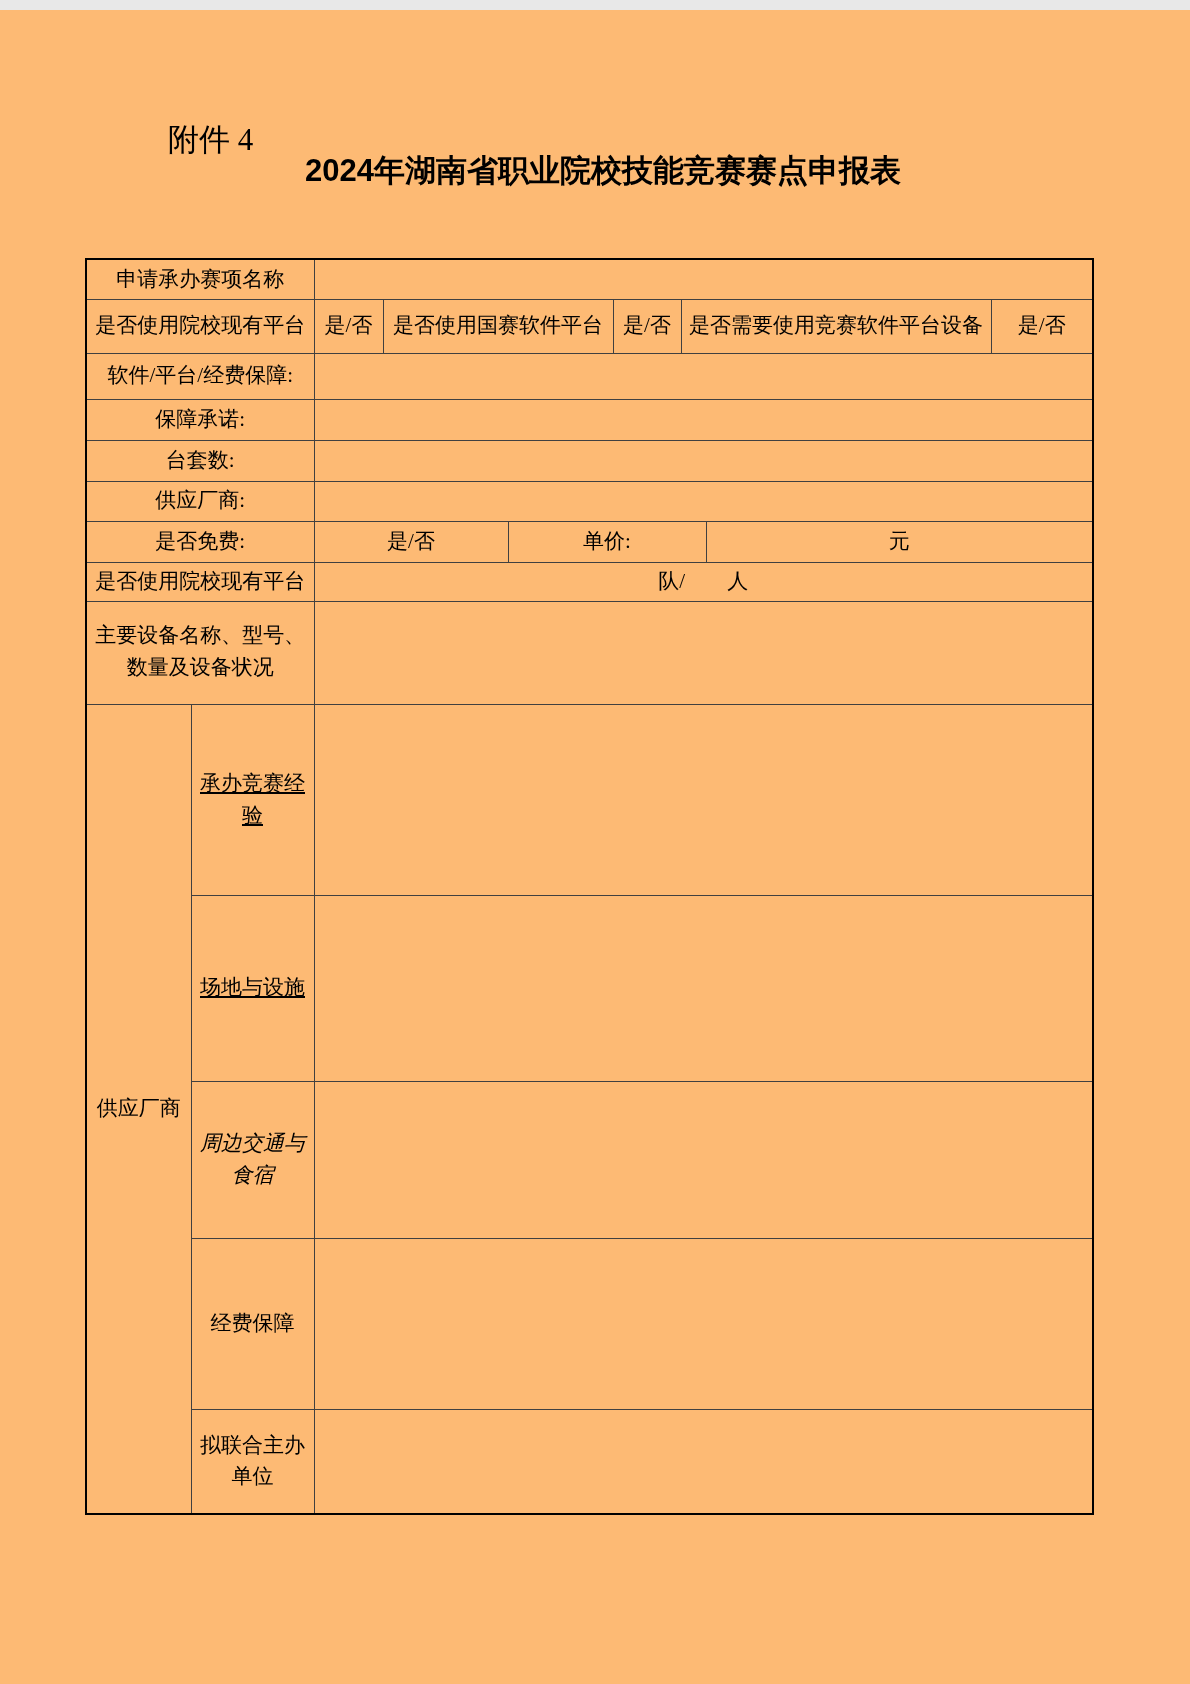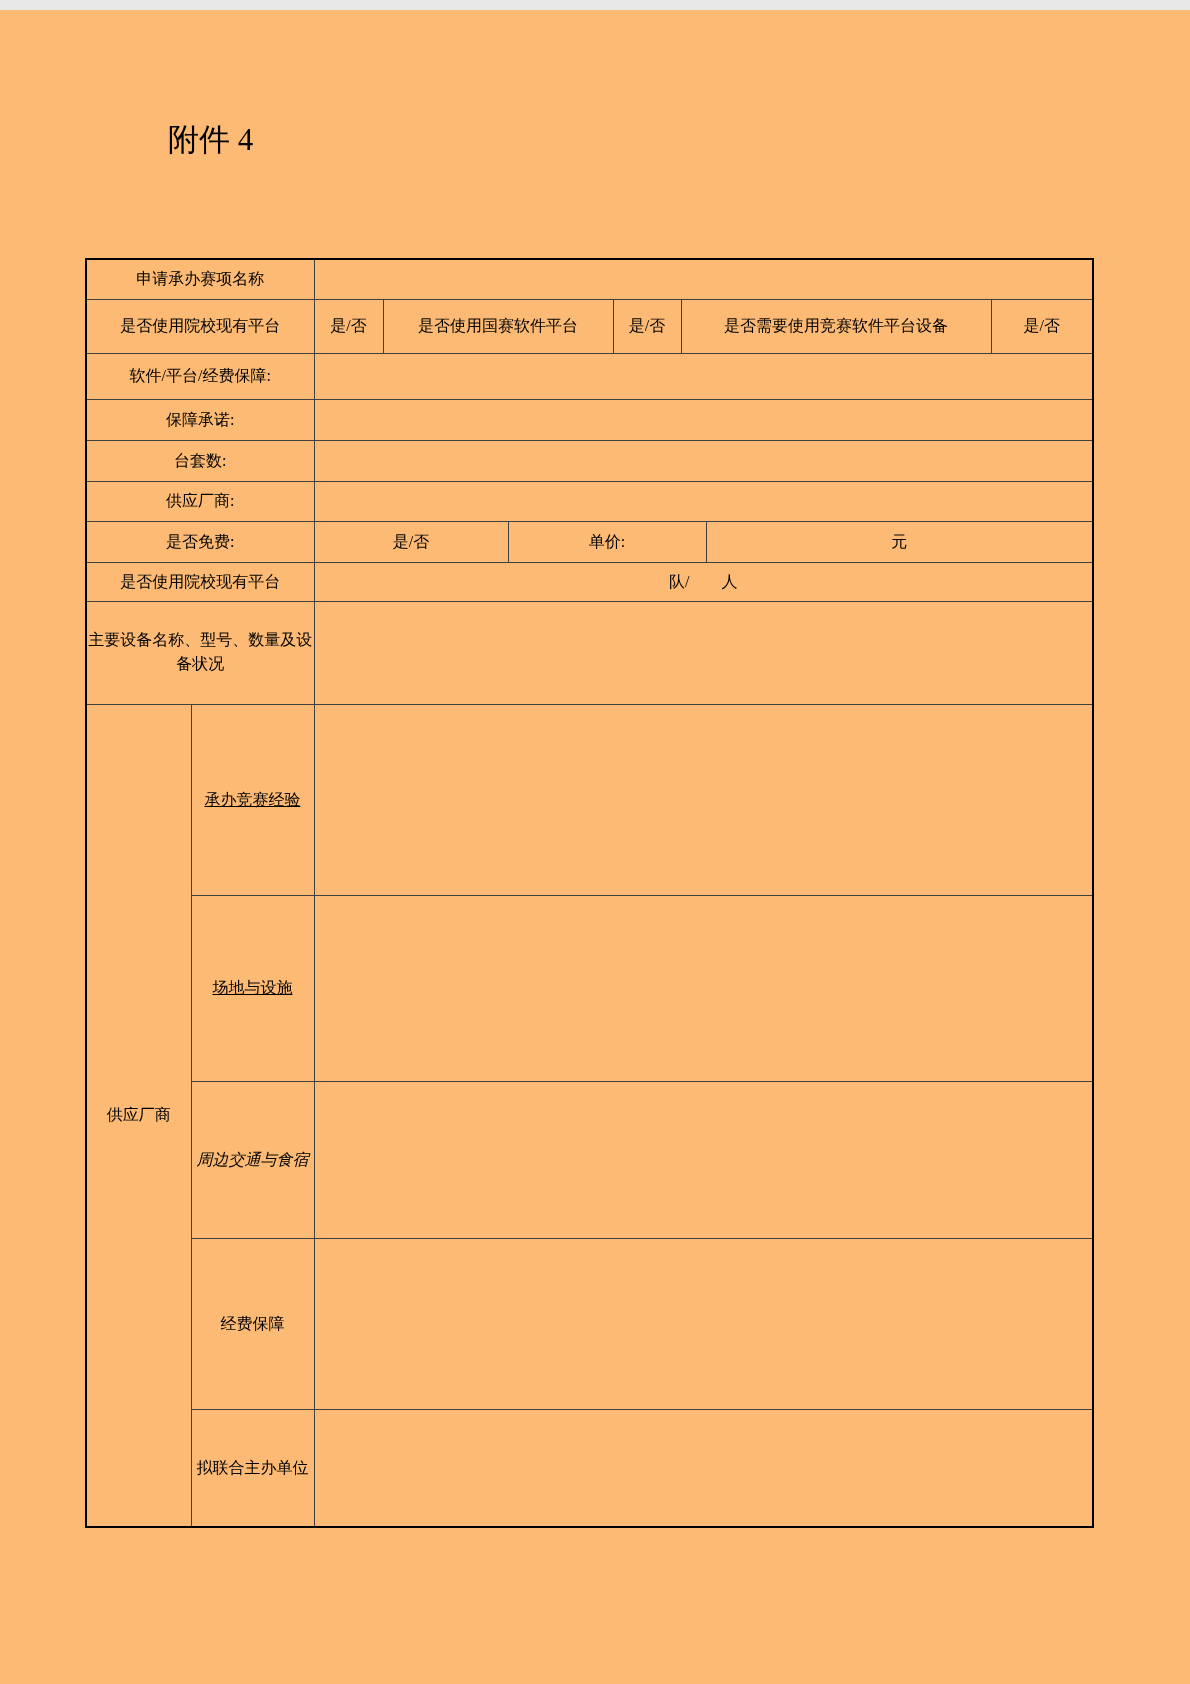--- a/index.html
+++ b/index.html
@@ -14,21 +14,21 @@
   }
   .title {
     position:absolute; left:0; top:140px; width:100%;
     box-sizing:border-box; padding-left:16px;
     text-align:center; font-size:31px; font-weight:bold;
     font-family:"Liberation Sans","DejaVu Sans",sans-serif;
   }
   table.form {
     position:absolute; left:85px; top:248px;
     border-collapse:collapse; table-layout:fixed;
-    font-size:16px; border:2px solid #000;
+    font-size:21px; border:2px solid #000;
   }
   table.form td {
     border:1px solid #404040; padding:0;
     text-align:center; vertical-align:middle;
     line-height:1.5; overflow:hidden;
     word-break:break-all;
   }
   td.lbl-left  { text-align:left; padding-left:8px; }
   td.val       { text-align:left; }
   td.teams     { text-align:left; padding-left:42px; }
@@ -41,20 +41,21 @@
   .pt34 { padding-top:34px; }
   .pt18 { padding-top:18px; }
 </style>
 </head>
 <body>
 
 <div class="page">
 
   <div class="attachment">附件 4</div>
 
+  <div class="title">2024年湖南省职业院校技能竞赛赛点申报表</div>
 
   <table class="form">
     <colgroup>
       <col style="width:105px">
         <col style="width:123px">
         <col style="width:69px">
       <col style="width:125px">
         <col style="width:105px">
         <col style="width:68px">
       <col style="width:25px">
@@ -128,20 +129,20 @@
     <tr style="height:157px">
       <td class="g-lbl pt24">周边交通与食宿</td>
       <td colspan="7" class="val"></td>
     </tr>
 
     <tr style="height:171px">
       <td class="g-lbl pt34">经费保障</td>
       <td colspan="7" class="val"></td>
     </tr>
 
-    <tr style="height:118px">
+    <tr style="height:105px">
       <td class="g-lbl pt18">拟联合主办单位</td>
       <td colspan="7" class="val"></td>
     </tr>
 
   </tbody>
     </table>
 </div>
 
 </body></html>

